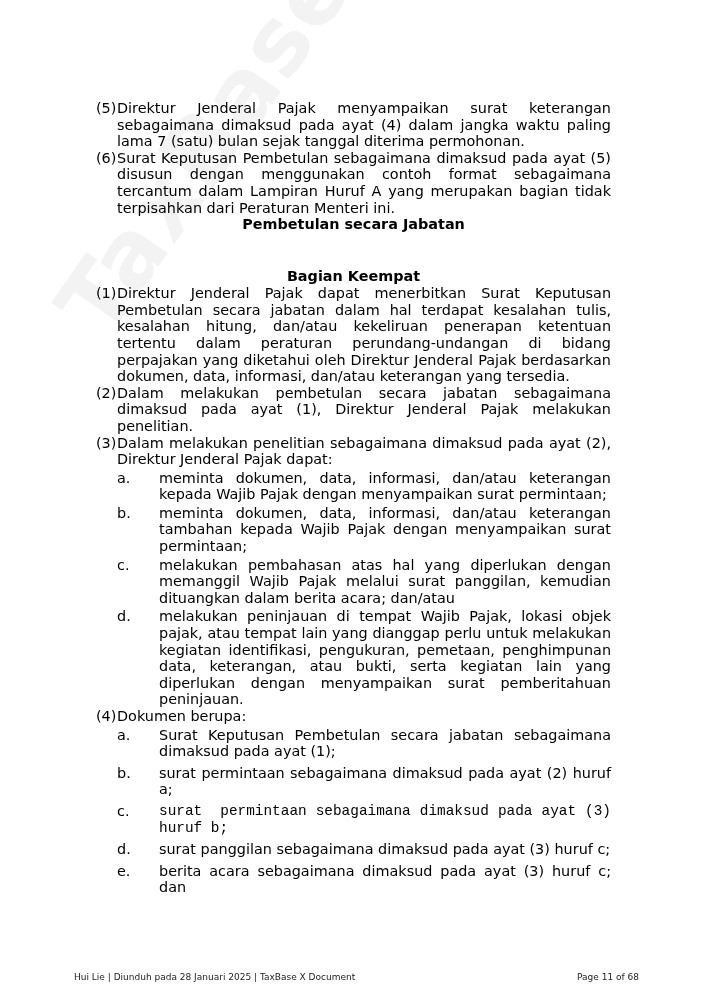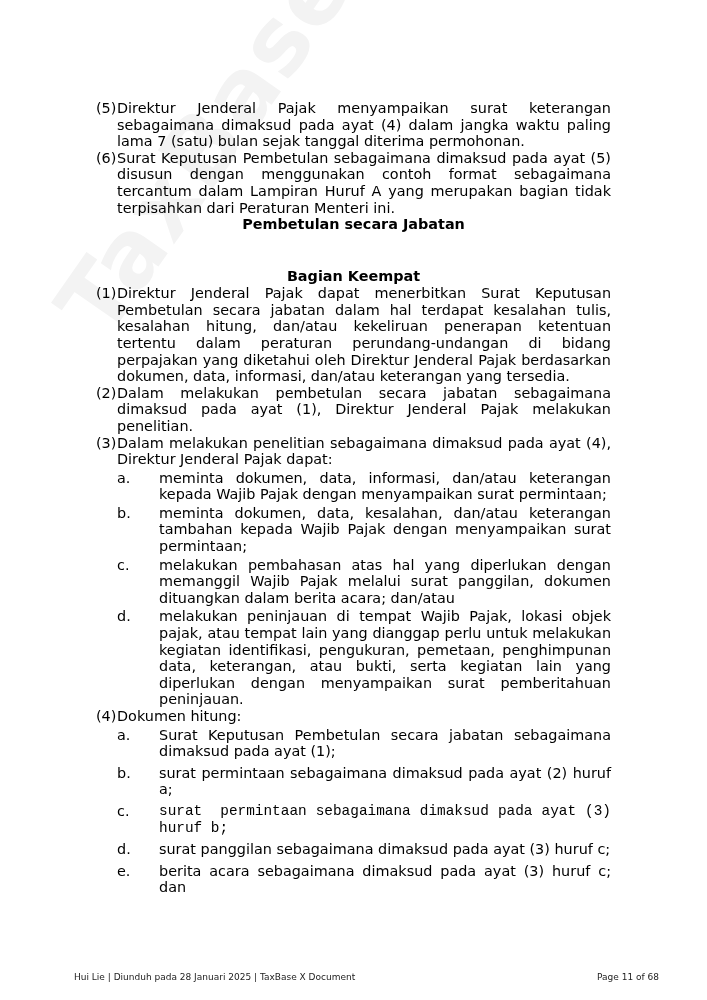--- a/index.html
+++ b/index.html
@@ -26,21 +26,21 @@
     .sub .txt { flex: 1; text-align: justify; margin-left: 26px; }
     .sub.loose { margin-top: 5px; }
     .heading { text-align: center; font-weight: bold; font-size: 14.4px; line-height: 17px; }
     .sec-head { margin-top: 35px; }
     .pasal { margin-top: 17px; margin-bottom: 17px; }
     .footer {
       position: absolute; top: 972px; font-size: 9px; color: #222;
       font-family: "DejaVu Sans", sans-serif;
     }
     .footer.left { left: 50px; padding-left: 24px; }
-    .footer.right { right: 48px; padding-left: 35px; }
+    .footer.right { right: 68px; padding-left: 35px; }
   </style>
 </head>
 <body>
 
 <div class="watermark">TaxBase X</div>
 
 <div class="content">
 
   <div class="ayat">
     <span class="num">(5)</span>
@@ -57,42 +57,42 @@
   <div class="ayat">
     <span class="num">(1)</span>
     <span class="txt">Direktur Jenderal Pajak dapat menerbitkan Surat Keputusan Pembetulan secara jabatan dalam hal terdapat kesalahan tulis, kesalahan hitung, dan/atau kekeliruan penerapan ketentuan tertentu dalam peraturan perundang-undangan di bidang perpajakan yang diketahui oleh Direktur Jenderal Pajak berdasarkan dokumen, data, informasi, dan/atau keterangan yang tersedia.</span>
   </div>
   <div class="ayat">
     <span class="num">(2)</span>
     <span class="txt">Dalam melakukan pembetulan secara jabatan sebagaimana dimaksud pada ayat (1), Direktur Jenderal Pajak melakukan penelitian.</span>
   </div>
   <div class="ayat">
     <span class="num">(3)</span>
-    <span class="txt">Dalam melakukan penelitian sebagaimana dimaksud pada ayat (4), Direktur Jenderal Pajak dapat:</span>
+    <span class="txt">Dalam melakukan penelitian sebagaimana dimaksud pada ayat (2), Direktur Jenderal Pajak dapat:</span>
   </div>
   <div class="sub">
     <span class="letter">a.</span>
     <span class="txt">meminta dokumen, data, informasi, dan/atau keterangan kepada Wajib Pajak dengan menyampaikan surat permintaan;</span>
   </div>
   <div class="sub">
     <span class="letter">b.</span>
-    <span class="txt">meminta dokumen, data, kesalahan, dan/atau keterangan tambahan kepada Wajib Pajak dengan menyampaikan surat permintaan;</span>
+    <span class="txt">meminta dokumen, data, informasi, dan/atau keterangan tambahan kepada Wajib Pajak dengan menyampaikan surat permintaan;</span>
   </div>
   <div class="sub">
     <span class="letter">c.</span>
-    <span class="txt">melakukan pembahasan atas hal yang diperlukan dengan memanggil Wajib Pajak melalui surat panggilan, dokumen dituangkan dalam berita acara; dan/atau</span>
+    <span class="txt">melakukan pembahasan atas hal yang diperlukan dengan memanggil Wajib Pajak melalui surat panggilan, kemudian dituangkan dalam berita acara; dan/atau</span>
   </div>
   <div class="sub">
     <span class="letter">d.</span>
     <span class="txt">melakukan peninjauan di tempat Wajib Pajak, lokasi objek pajak, atau tempat lain yang dianggap perlu untuk melakukan kegiatan identifikasi, pengukuran, pemetaan, penghimpunan data, keterangan, atau bukti, serta kegiatan lain yang diperlukan dengan menyampaikan surat pemberitahuan peninjauan.</span>
   </div>
 
   <div class="ayat">
     <span class="num">(4)</span>
-    <span class="txt">Dokumen hitung:</span>
+    <span class="txt">Dokumen berupa:</span>
   </div>
   <div class="sub">
     <span class="letter">a.</span>
     <span class="txt">Surat Keputusan Pembetulan secara jabatan sebagaimana dimaksud pada ayat (1);</span>
   </div>
   <div class="sub loose">
     <span class="letter">b.</span>
     <span class="txt">surat permintaan sebagaimana dimaksud pada ayat (2) huruf a;</span>
   </div>
   <div class="sub loose">

